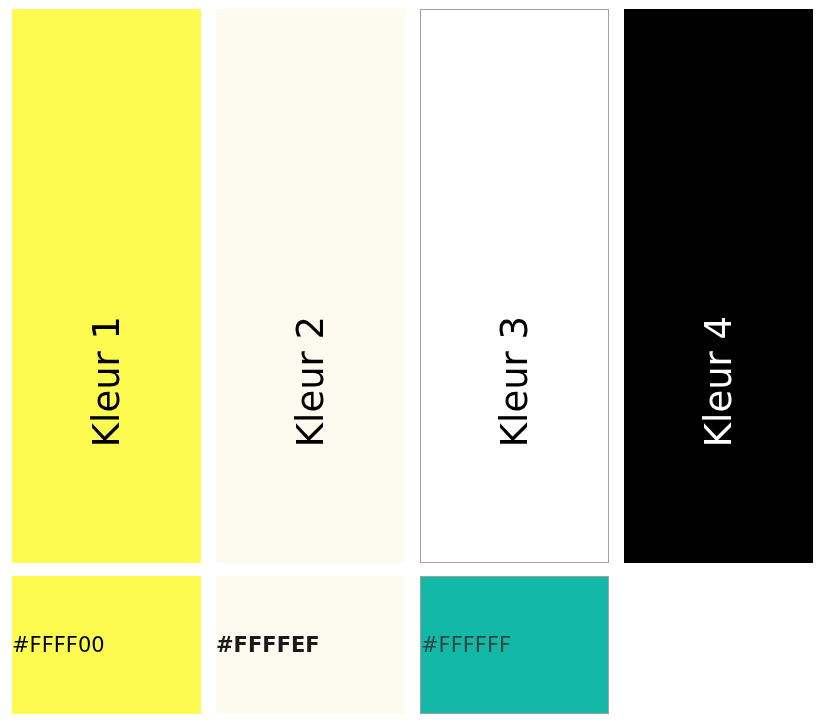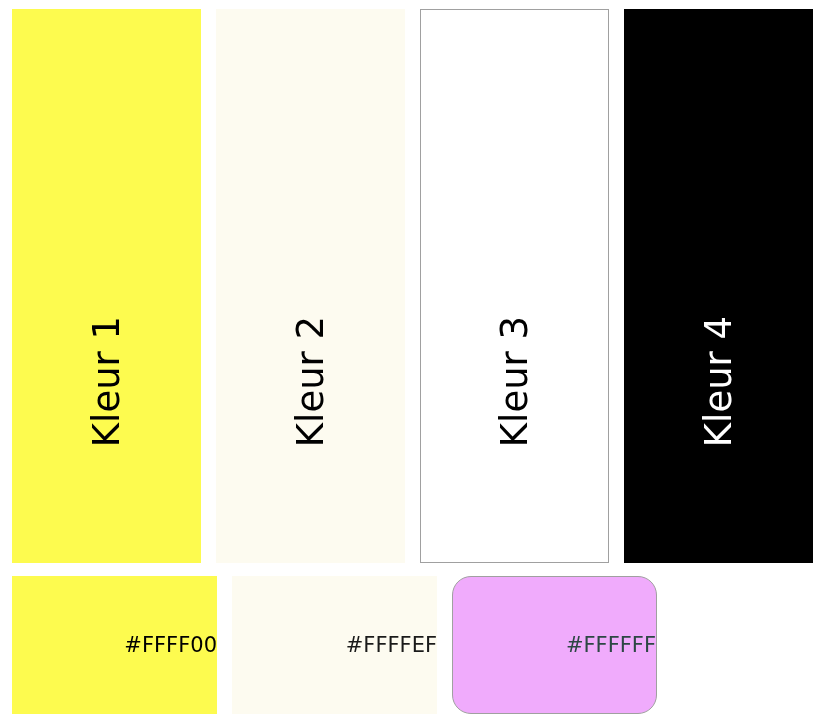--- a/index.html
+++ b/index.html
@@ -58,26 +58,26 @@
     position: absolute;
     left: 12px;
     top: 576px;
     width: 801px;
     height: 138px;
     display: flex;
     gap: 15px;
   }
   .swatch-chip {
     position: relative;
-    width: 205px;
+    width: 189px;
     height: 138px;
     box-sizing: border-box;
     display: flex;
     align-items: center;
-    justify-content: flex-end;
+    justify-content: flex-start;
   }
   .swatch-chip .hexlabel {
     font-size: 21px;
     font-weight: 400;
     line-height: 1;
     white-space: nowrap;
   }
 
   .bordered {
     border: 1px solid #a0a0a0;
@@ -108,23 +108,23 @@
 
   </div>
 
   <div class="swatch-row-chips">
 
     <div class="swatch-chip" id="chip-0" style="background: rgb(253, 251, 79);">
       <span class="hexlabel" style="color: rgb(0, 0, 0);">#FFFF00</span>
     </div>
 
     <div class="swatch-chip" id="chip-1" style="background: rgb(253, 251, 240);">
-      <span class="hexlabel" style="color: rgb(26, 26, 26);">#FFFFEF</span>
+      <span class="hexlabel" style="color: rgb(26, 26, 26); font-weight: bold;">#FFFFEF</span>
     </div>
 
-    <div class="swatch-chip bordered" id="chip-2" style="background: #f0abfc; border-color: rgb(160, 160, 160); border-radius: 19px;">
+    <div class="swatch-chip bordered" id="chip-2" style="background: #14b8a6; border-color: rgb(160, 160, 160);">
       <span class="hexlabel" style="color: rgb(44, 71, 68);">#FFFFFF</span>
     </div>
 
 
   </div>
 
 </div>
 
 </body></html>

